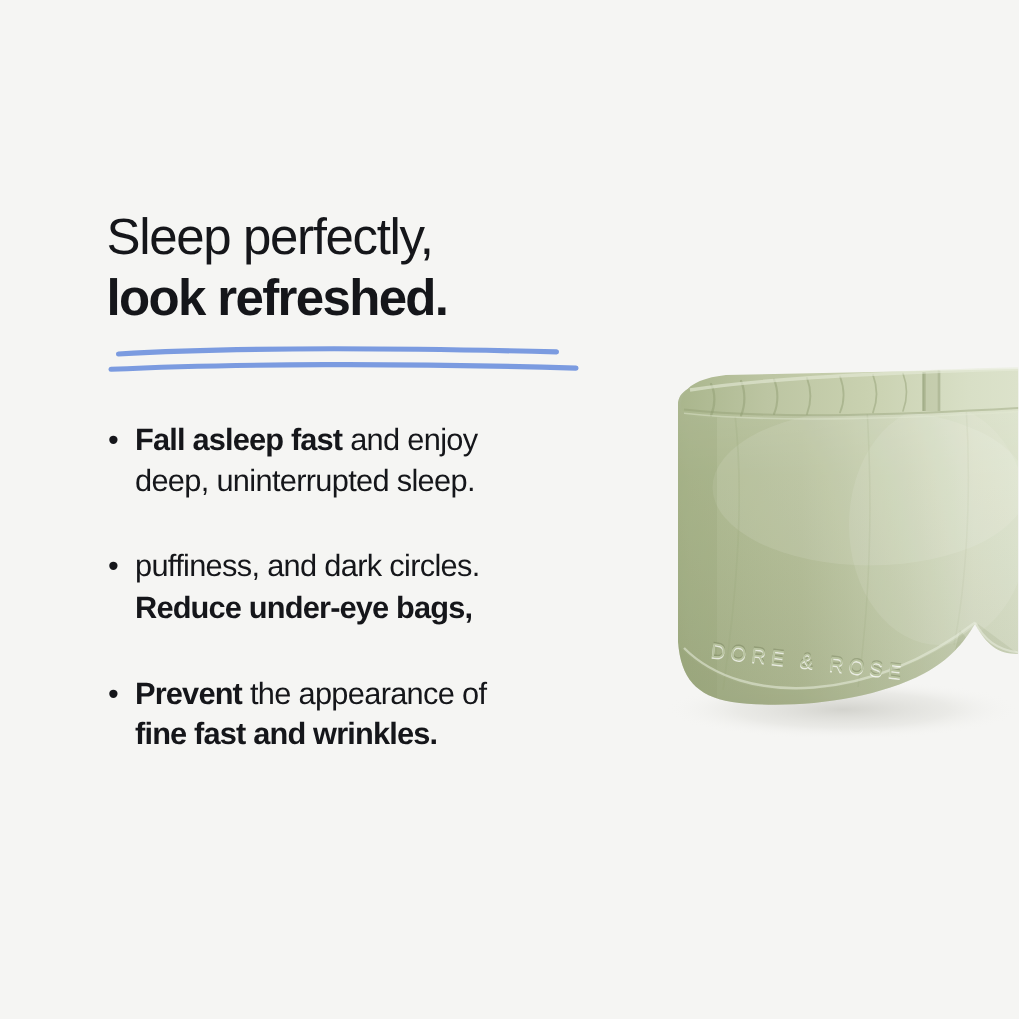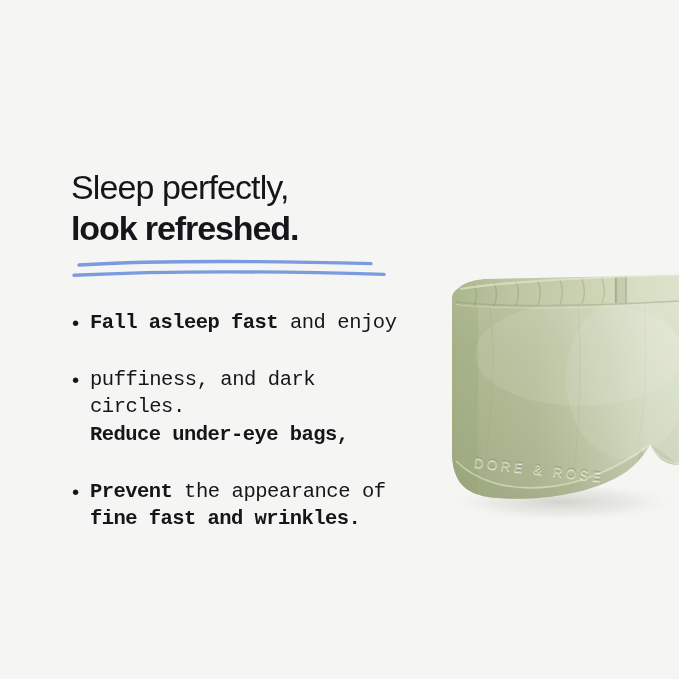--- a/index.html
+++ b/index.html
@@ -14,21 +14,20 @@
     font-family: "Liberation Sans", sans-serif;
     overflow: hidden;
     position: relative;
     -webkit-font-smoothing: antialiased;
   }
 
   .banner {
     position: absolute;
     inset: 0;
     background: #f5f5f3;
-    margin-top: 29px;
   }
 
   
   .copy {
     position: absolute;
     left: 71px;
     top: 138px;
     width: 350px;
   }
 
@@ -90,21 +89,20 @@
     font-size: 20.5px;
     line-height: 1.33;
     color: #15161a;
   }
   .benefit b {
     font-weight: 700;
     letter-spacing: -0.55px;
   }
   .benefit .ln {
     display: block;
-    font-family: Liberation Mono, monospace;
   }
 
   
   .product {
     position: absolute;
     left: 430px;
     top: 230px;
     width: 249px;
     height: 290px;
   }
@@ -148,20 +146,21 @@
         <path d="M6 8 C 70 4.2, 170 3.4, 298 6.6" fill="none" stroke="#7b9be0" stroke-width="3.4" stroke-linecap="round"></path>
         <path d="M1 18.2 C 80 14.4, 200 14.0, 311 17.4" fill="none" stroke="#7b9be0" stroke-width="3.4" stroke-linecap="round"></path>
       </svg>
     </div>
 
     <ul class="benefits">
 
       <li class="benefit">
         <span class="dot">•</span>
         <span class="ln"><b>Fall asleep fast</b><span> and enjoy</span></span>
+        <span class="ln">deep, uninterrupted sleep.</span>
       </li>
 
       <li class="benefit">
         <span class="dot">•</span>
         <span class="ln">puffiness, and dark circles.</span>
         <span class="ln"><b>Reduce under-eye bags,</b><span></span></span>
       </li>
 
       <li class="benefit">
         <span class="dot">•</span>

